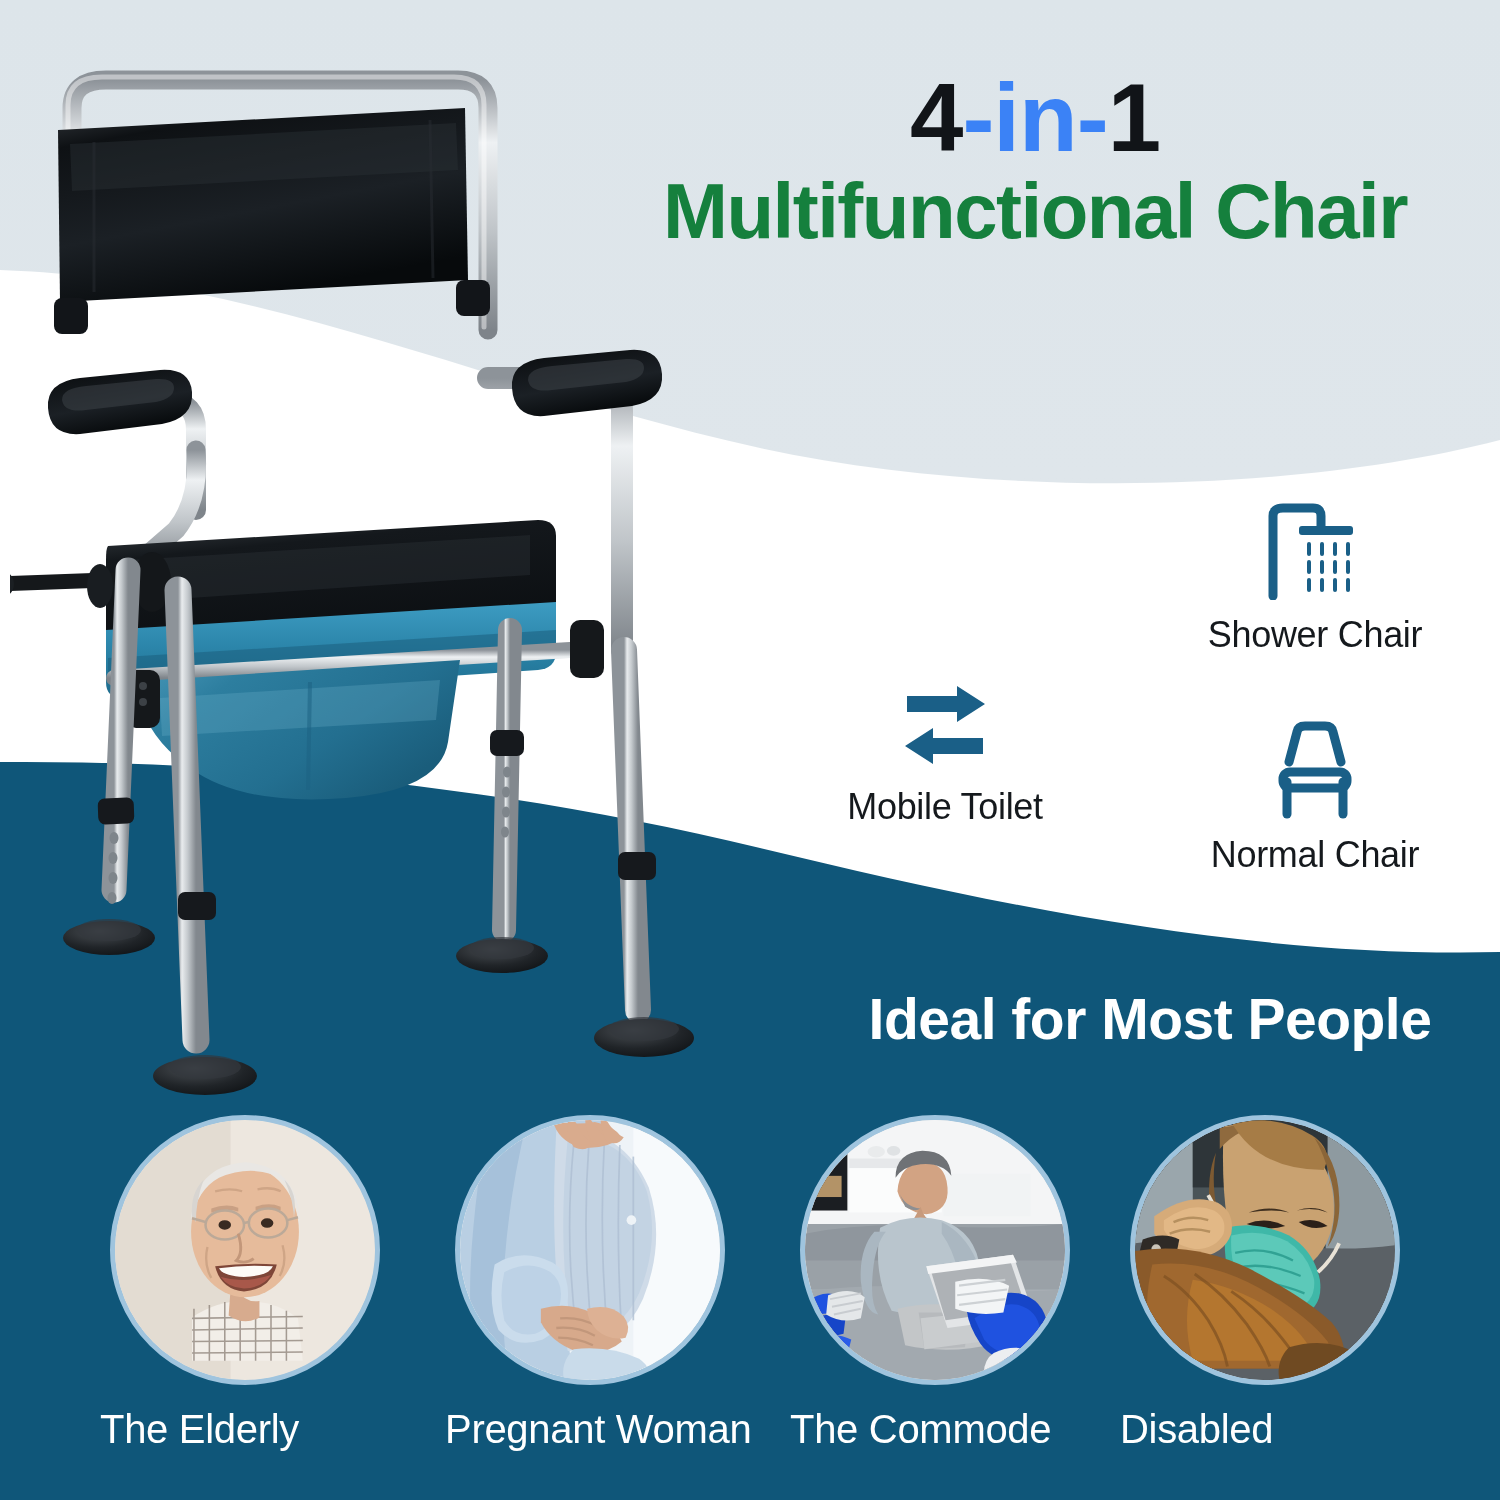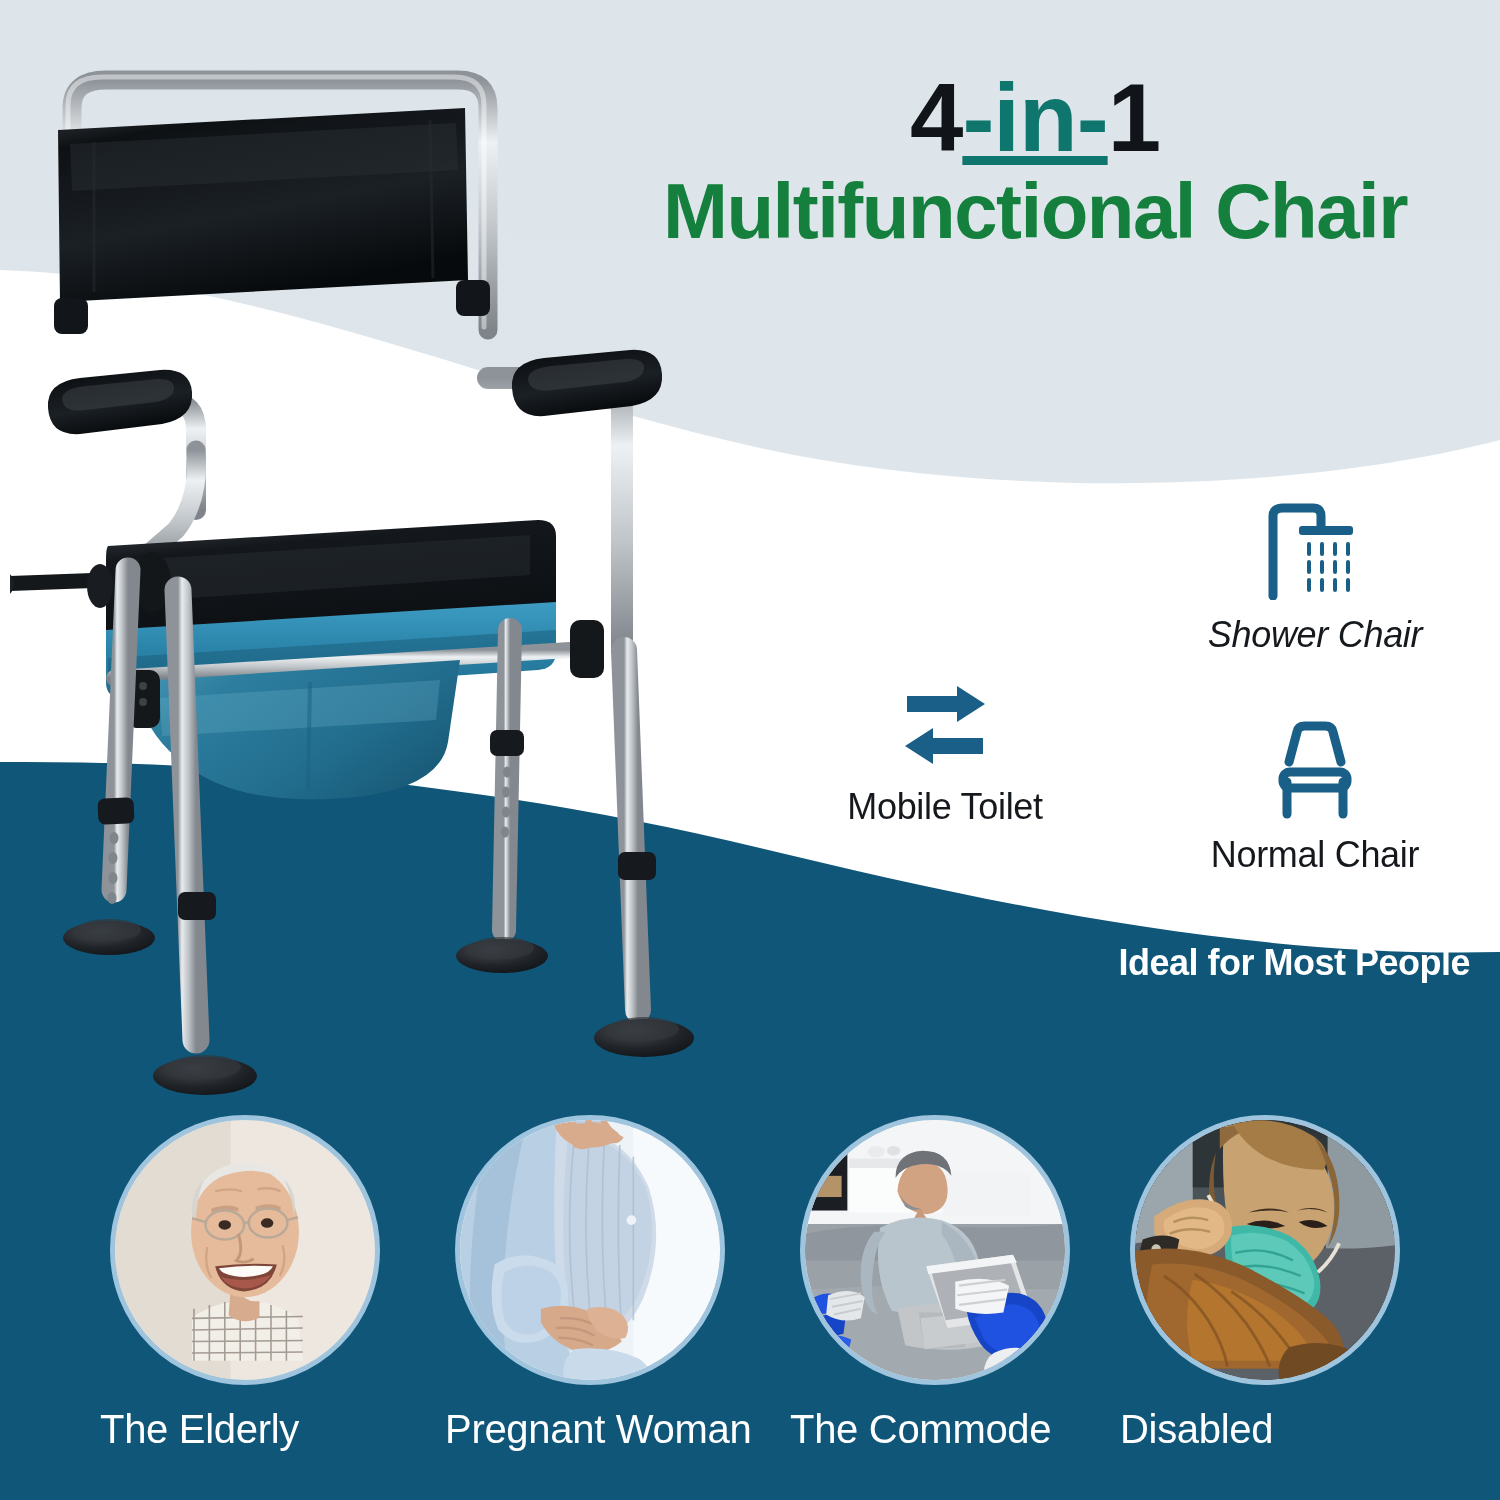--- a/index.html
+++ b/index.html
@@ -17,43 +17,43 @@
   
   .headline {
     position:absolute; left:585px; top:70px; width:900px;
     text-align:center; line-height:1.0;
   }
   .headline .l1 {
     font-size:96px; font-weight:bold; letter-spacing:-1px;
     display:block; margin-bottom:6px;
   }
   .headline .l1 .dark  { color:#111418; }
-  .headline .l1 .teal  { color:#0f766e;text-decoration:underline; }
+  .headline .l1 .teal  { color:#3b82f6; }
   .headline .l2 {
     font-size:78px; font-weight:bold; color:#15803d;
     display:block; letter-spacing:-1.5px; white-space:nowrap;
   }
 
   
   .features { position:absolute; left:760px; top:465px; width:740px; height:430px; }
   .feature { position:absolute; text-align:center; }
   .feature .ficon { display:block; margin:0 auto 10px auto; }
   .feature .flabel {
     font-size:36px; color:#15191d; font-weight:normal; white-space:nowrap;
     letter-spacing:-0.3px;
   }
   .f-commode { left:0px;   top:10px;  width:360px; }
-  .f-shower  { left:375px; top:35px;  width:360px;font-style:italic; }
+  .f-shower  { left:375px; top:35px;  width:360px; }
   .f-mobile  { left:10px;  top:215px; width:350px; }
   .f-normal  { left:380px; top:255px; width:350px; }
 
   
   .ideal-title {
-    position:absolute; left:830px; top:942px; width:640px;
-    font-size:36px; font-weight:bold; color:#ffffff; text-align:right;
+    position:absolute; left:830px; top:986px; width:640px;
+    font-size:57px; font-weight:bold; color:#ffffff; text-align:center;
     letter-spacing:-0.5px; white-space:nowrap;
   }
 
   
   .people { position:absolute; left:60px; top:1115px; width:1400px; height:380px; }
   .person { position:absolute; width:290px; text-align:left; }
   .p1 { left:40px;   }
   .p2 { left:385px;  }
   .p3 { left:730px;  }
   .p4 { left:1060px; }

